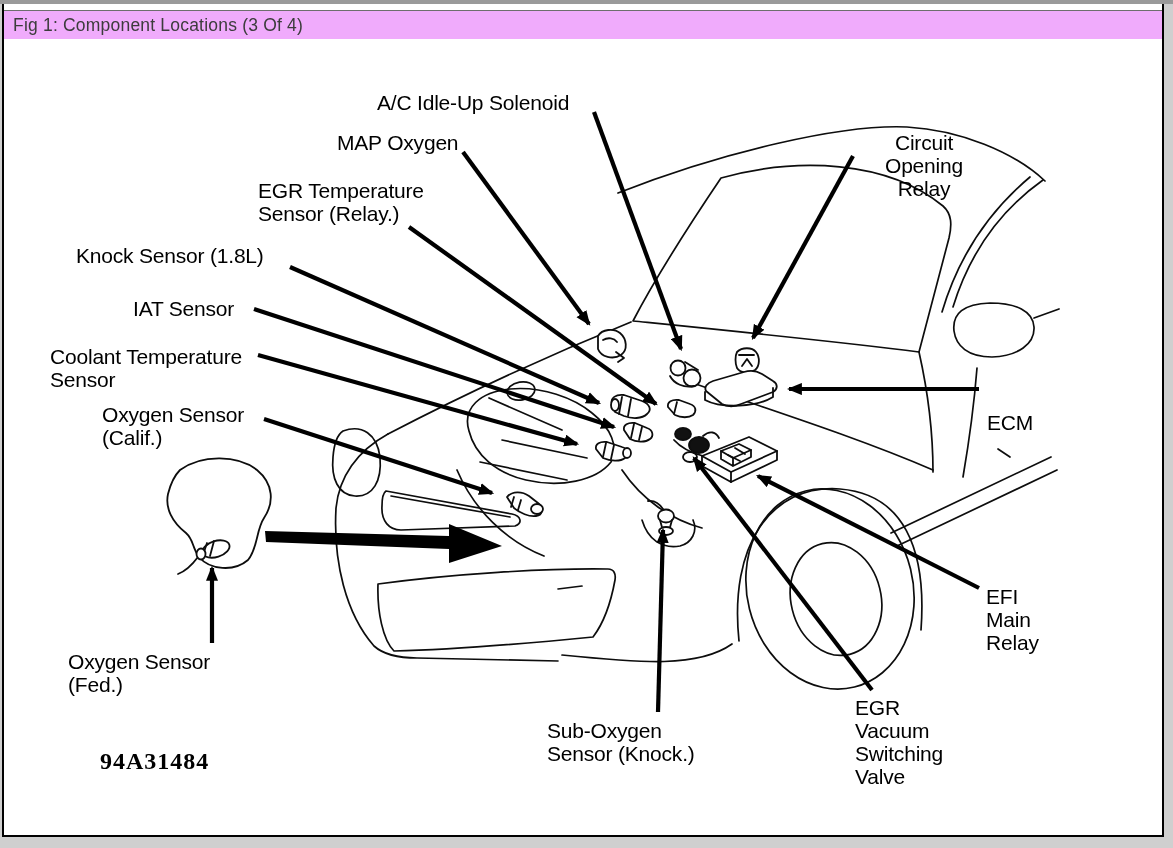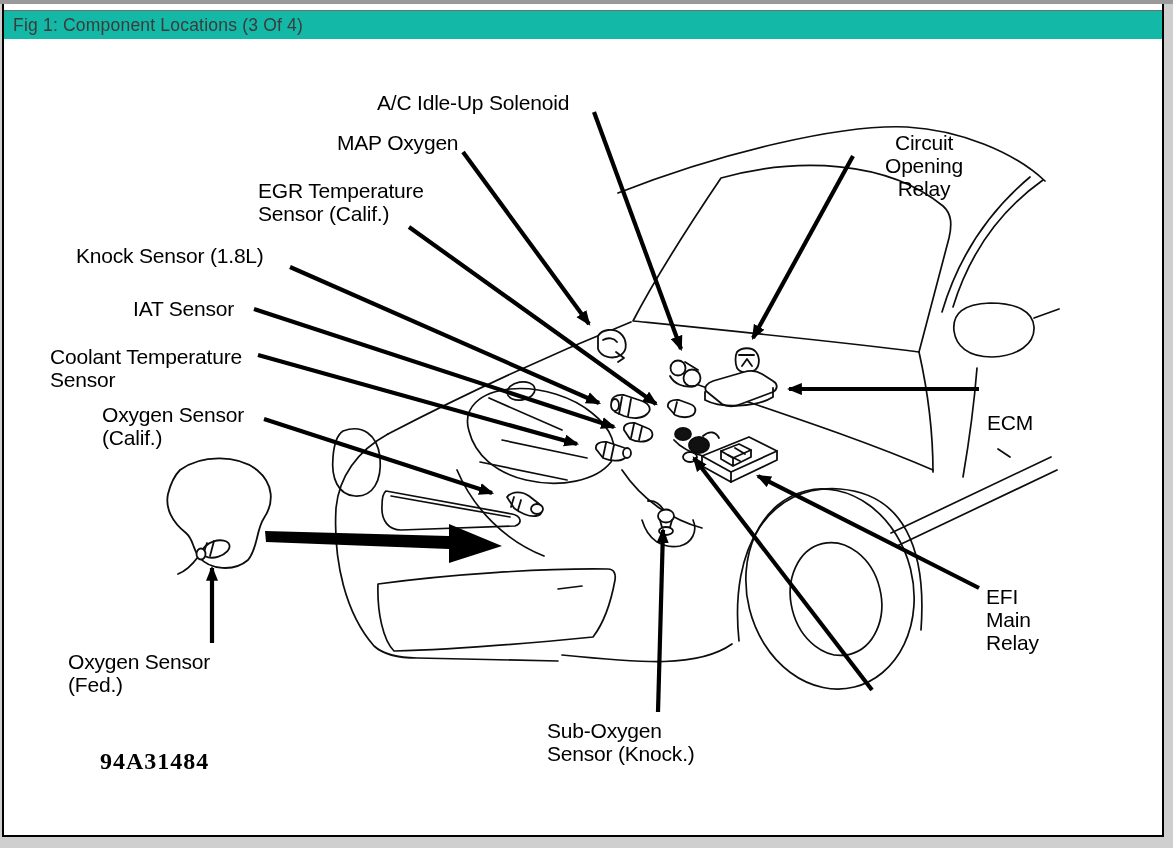--- a/index.html
+++ b/index.html
@@ -9,21 +9,21 @@
     font-family:"Liberation Sans", sans-serif;
   }
   .top-strip{position:absolute;left:0;top:0;width:1173px;height:4px;background:#9a9a9a;}
   .page{
     position:absolute;left:2px;top:4px;width:1158px;height:831px;
     background:#ffffff;
     border-left:2px solid #000;border-right:2px solid #000;border-bottom:2px solid #000;
   }
   .titlebar{
     margin-top:6px;height:28px;line-height:28px;
-    background:#14b8a6;border-top:1px solid #6e6e6e;
+    background:#f0abfc;border-top:1px solid #6e6e6e;
     color:#3c3c3c;font-size:17.5px;padding-left:9px;
     letter-spacing:0.2px;
   }
   .diagram{position:absolute;left:0;top:0;width:975px;height:831px;}
   svg.art{position:absolute;left:0;top:0;}
   .lbl{
     position:absolute;color:#000;font-size:21px;line-height:23px;
     white-space:pre-line;letter-spacing:-0.2px;
   }
   .fignum{
@@ -173,30 +173,32 @@
         <path d="M 977,389 L 787,389" marker-end="url(#ah)"></path>
         <path d="M 851,156 L 751,338" marker-end="url(#ah)"></path>
       </g>
 
       <polygon fill="#000" points="263,531 447,536 447,524 500,546 447,563 447,549 264,542"></polygon>
     </svg>
 
     <div class="lbl" style="left:373px;top:87px;">A/C Idle-Up Solenoid</div>
     <div class="lbl" style="left:333px;top:127px;">MAP Oxygen</div>
     <div class="lbl" style="left:254px;top:175px;">EGR Temperature
-Sensor (Calif.)</div>
+Sensor (Relay.)</div>
     <div class="lbl" style="left:72px;top:240px;">Knock Sensor (1.8L)</div>
     <div class="lbl" style="left:129px;top:293px;">IAT Sensor</div>
     <div class="lbl" style="left:28px;top:341px;margin-left:18px;">Coolant Temperature
 Sensor</div>
     <div class="lbl" style="left:98px;top:399px;">Oxygen Sensor
 (Calif.)</div>
     <div class="lbl" style="left:64px;top:646px;">Oxygen Sensor
 (Fed.)</div>
     <div class="lbl" style="left:543px;top:715px;">Sub-Oxygen
 Sensor (Knock.)</div>
+    <div class="lbl" style="left:851px;top:692px;">EGR Vacuum
+Switching Valve</div>
     <div class="lbl" style="left:982px;top:581px;">EFI Main Relay</div>
     <div class="lbl" style="left:983px;top:376px;margin-top:31px;">ECM</div>
     <div class="lbl" style="left:865px;top:127px;text-align:center;">Circuit Opening Relay</div>
 
     <div class="fignum" style="left:96px;top:744px;">94A31484</div>
   </div>
 </div>
 
 </body></html>

